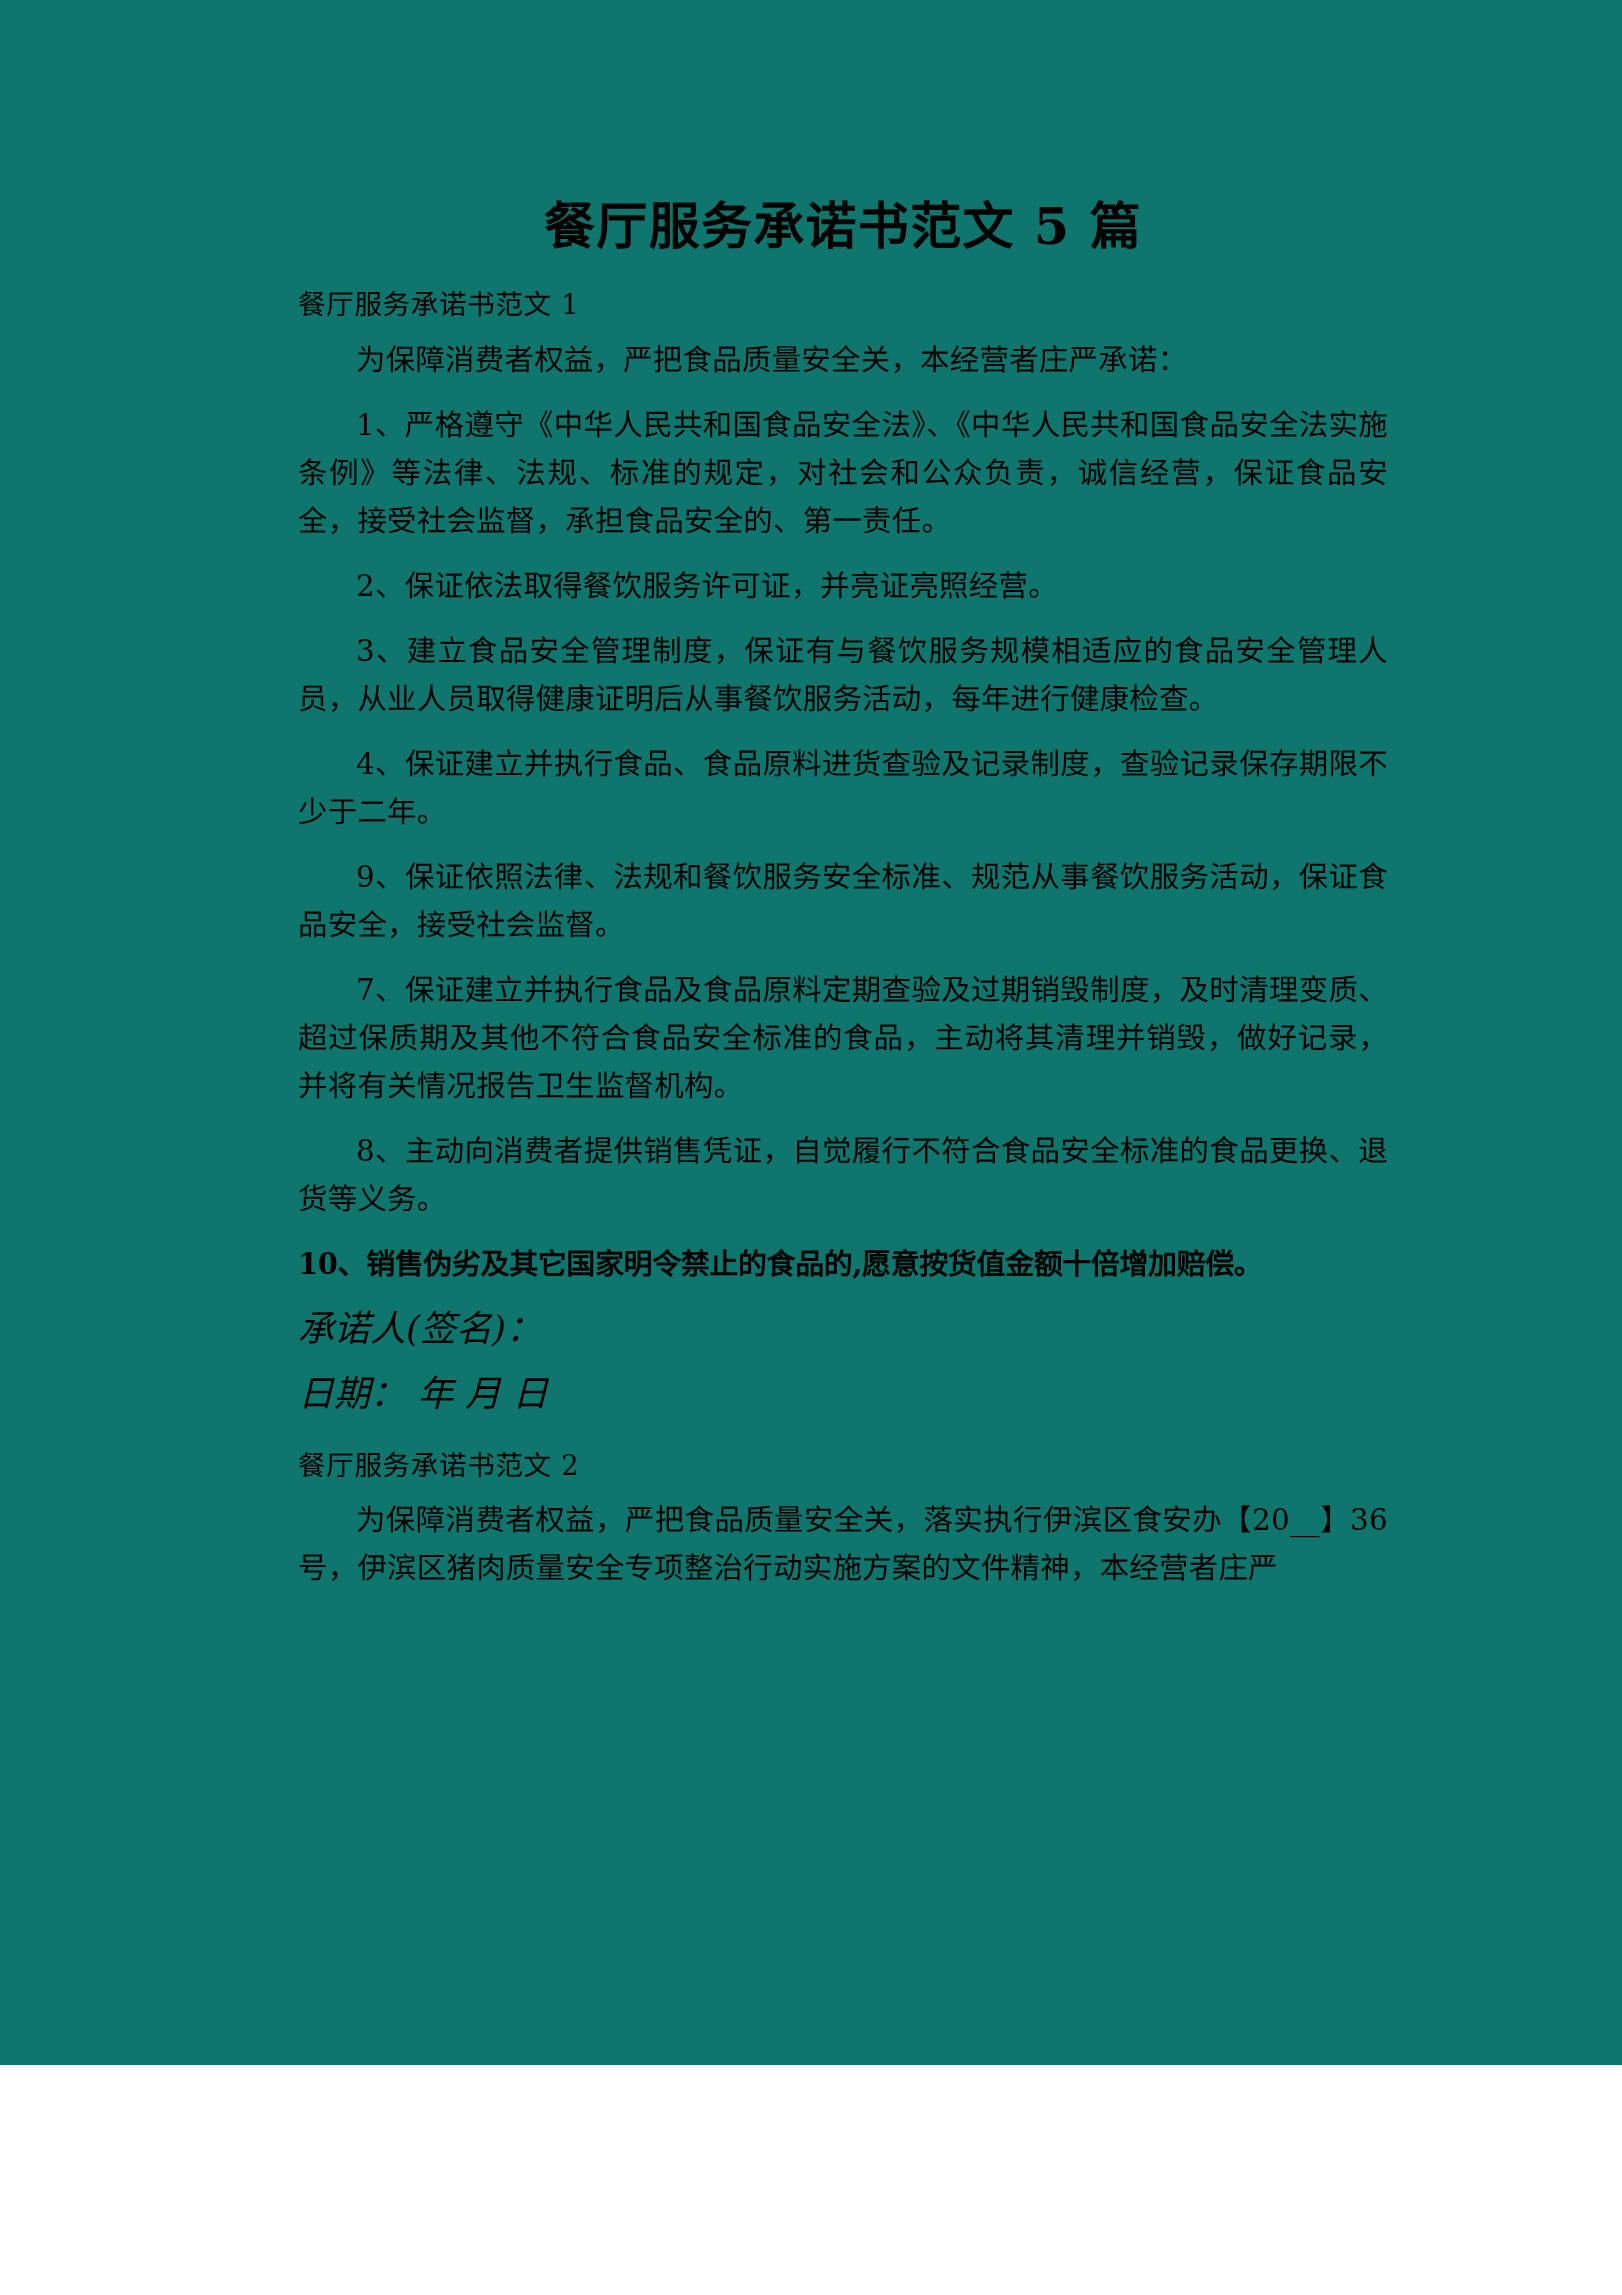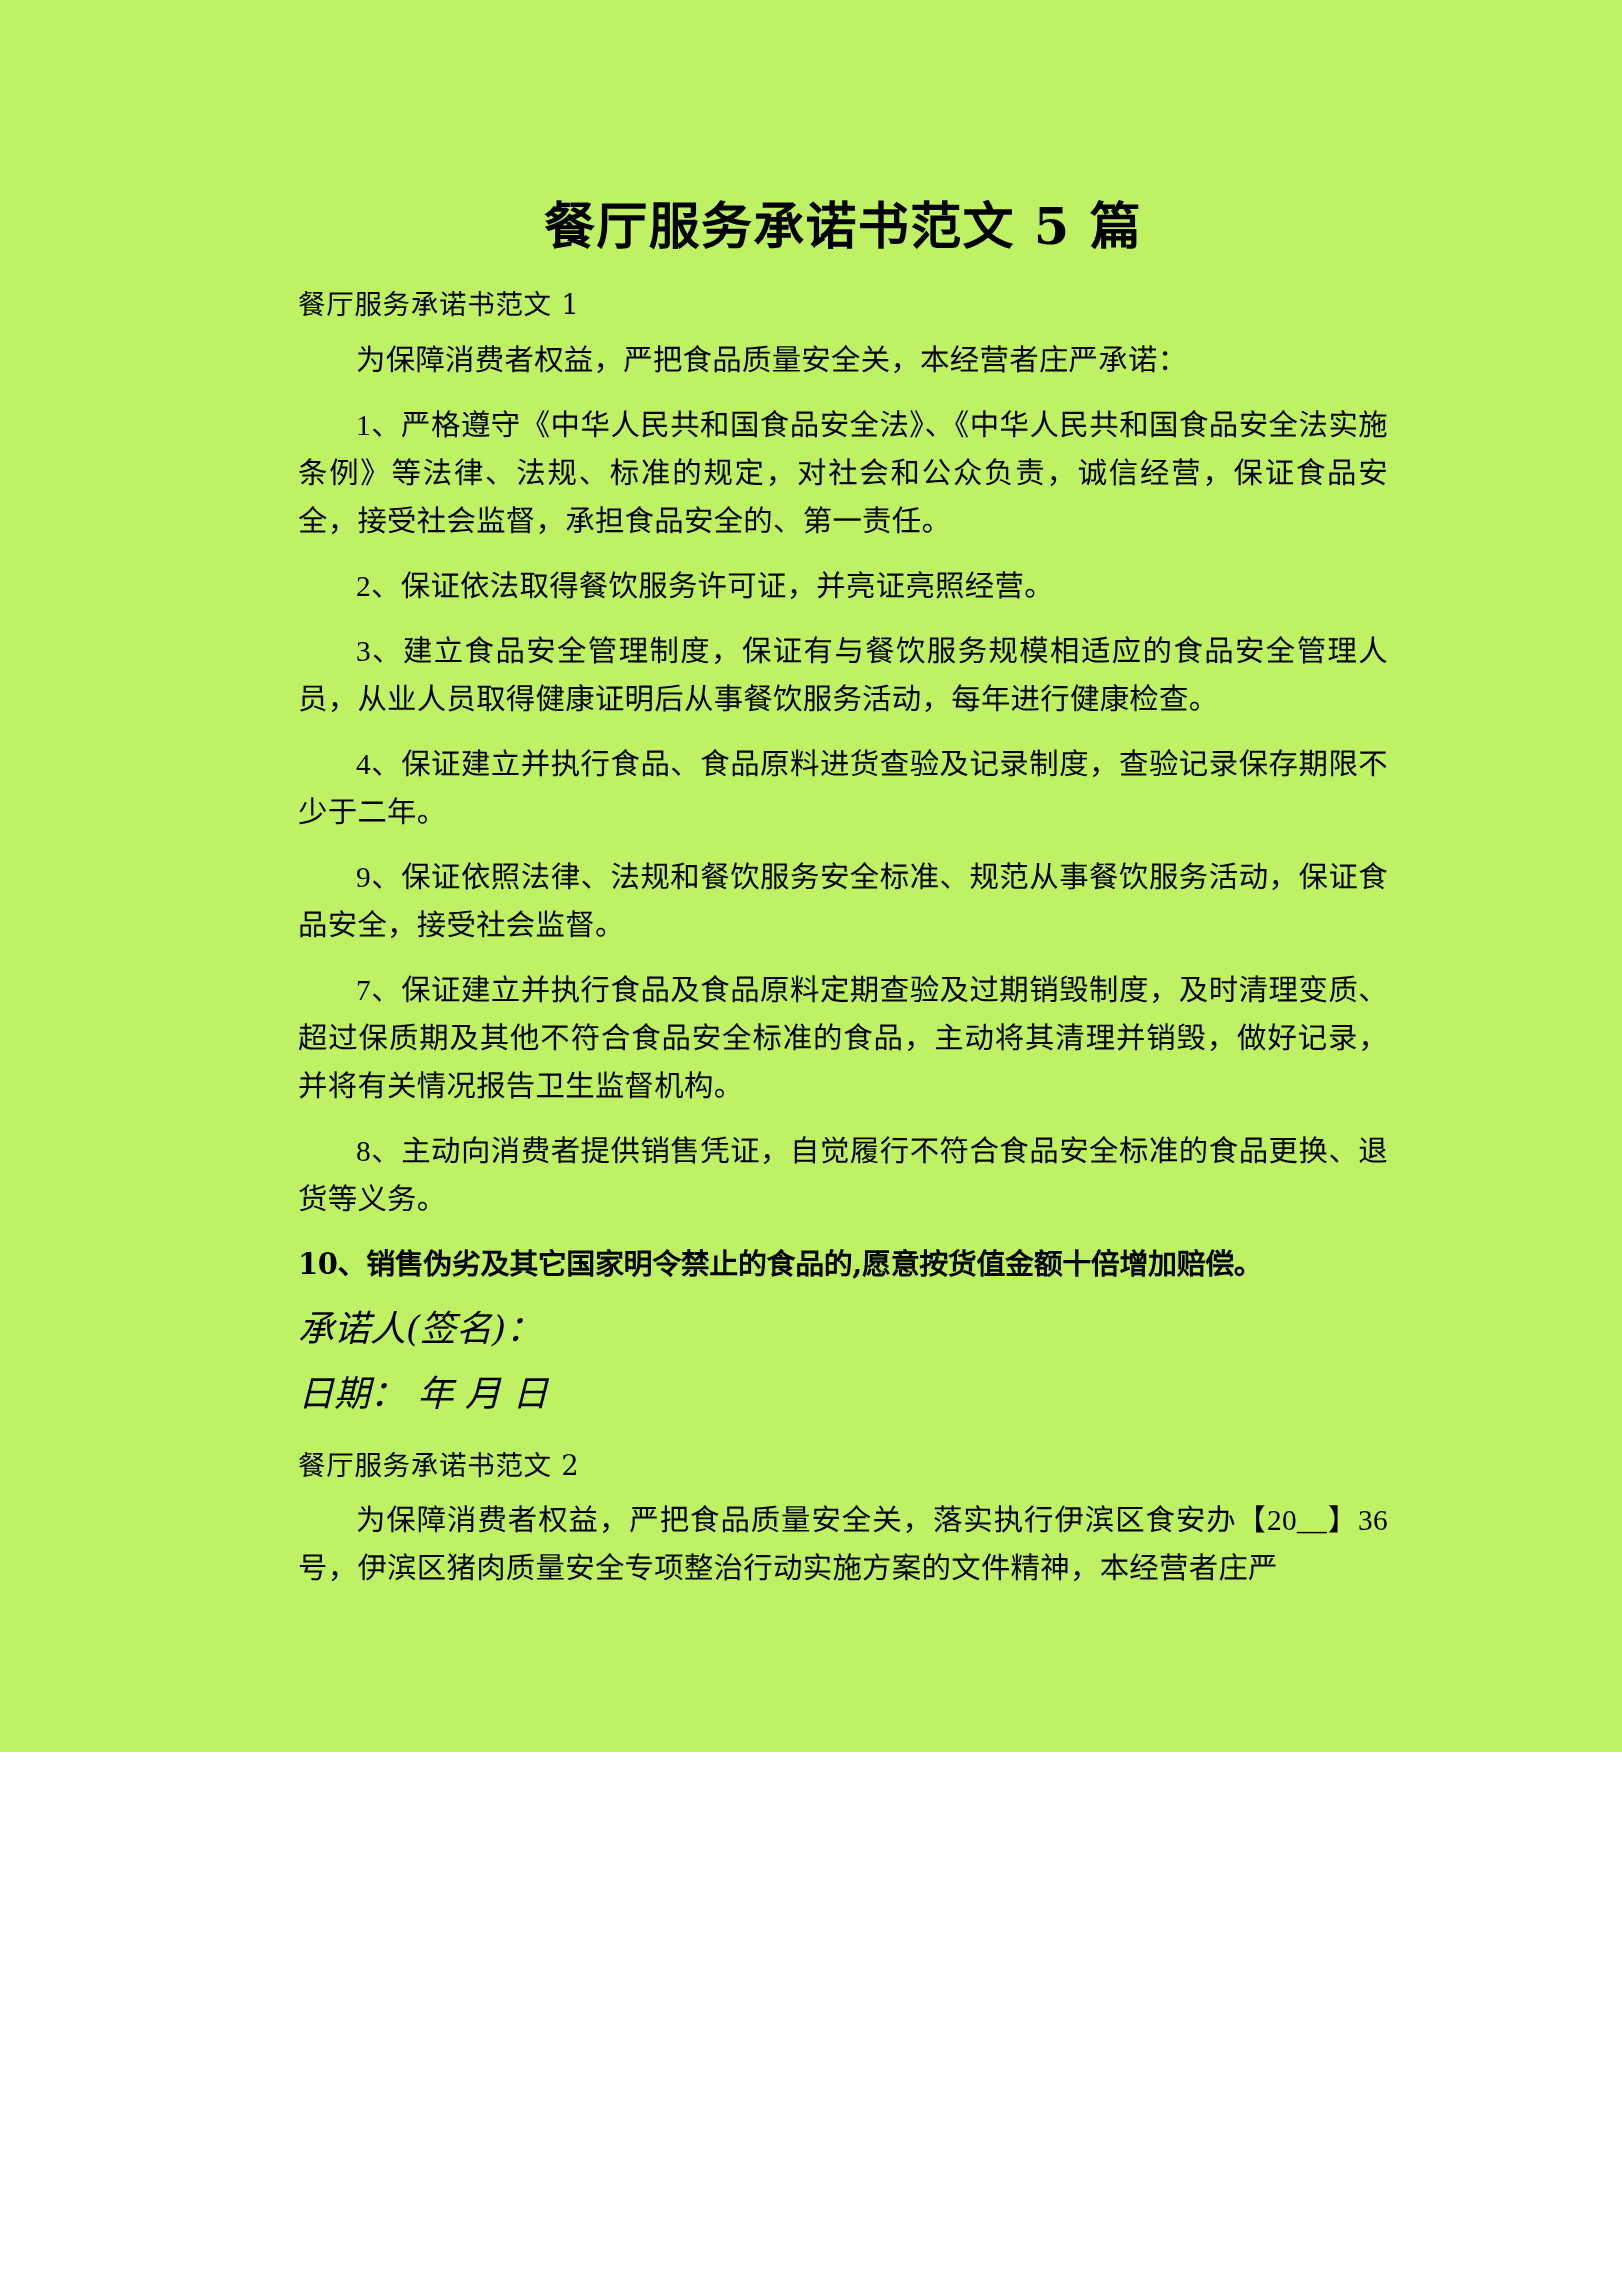--- a/index.html
+++ b/index.html
@@ -14,22 +14,22 @@
     font-family: "DejaVu Serif", "Liberation Serif", serif;
     color: #000000;
     -webkit-font-smoothing: antialiased;
     overflow: hidden;
   }
 
   .page {
     position: relative;
     box-sizing: border-box;
     width: 1623px;
-    height: 1752px;
-    background: #bef264;
+    height: 2065px;
+    background: #0f766e;
     padding: 0;
   }
 
   
   .content {
     position: absolute;
     left: 298px;
     top: 0;
     width: 1090px;
   }
@@ -61,21 +61,20 @@
     margin: 0;
     padding-top: 17px;
     text-align: justify;
     text-justify: inter-character;
     letter-spacing: 0.3px;
     word-break: break-all;
   }
 
   p.indent {
     text-indent: 58px;
-    font-family: Liberation Serif, serif;
   }
 
   p.noindent {
     text-indent: 0;
     font-weight: bold;
   }
 
   
   p.squeeze {
     font-size: 29px;

